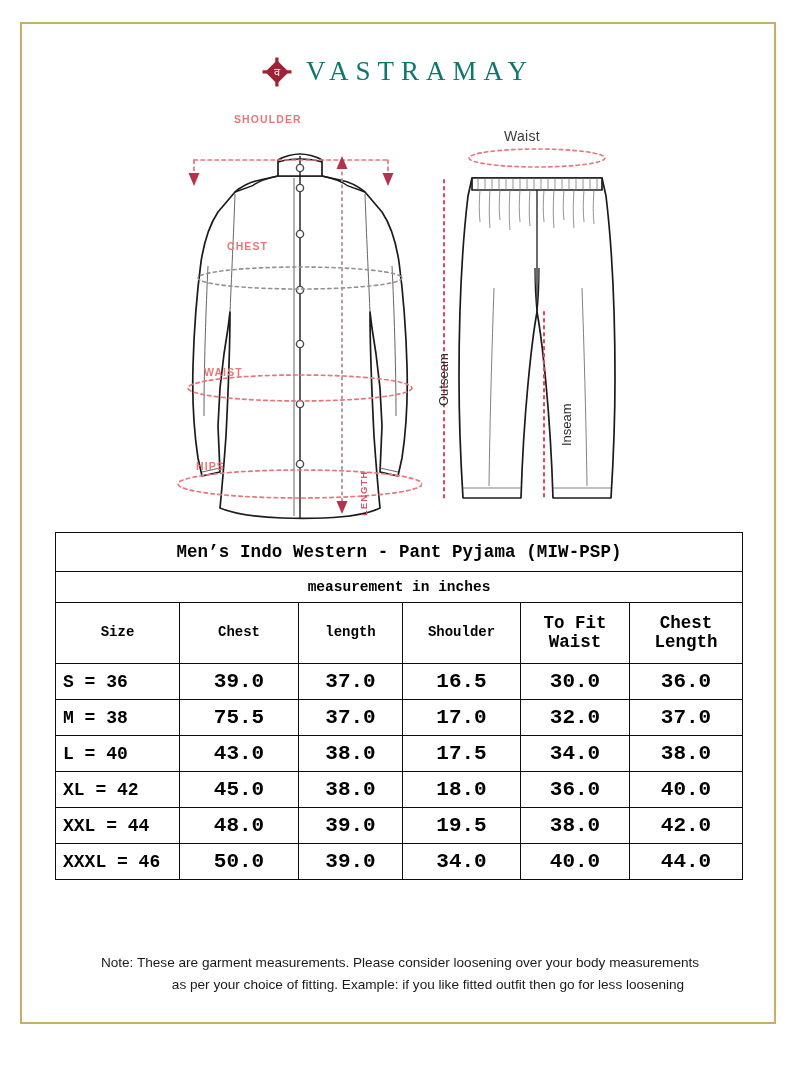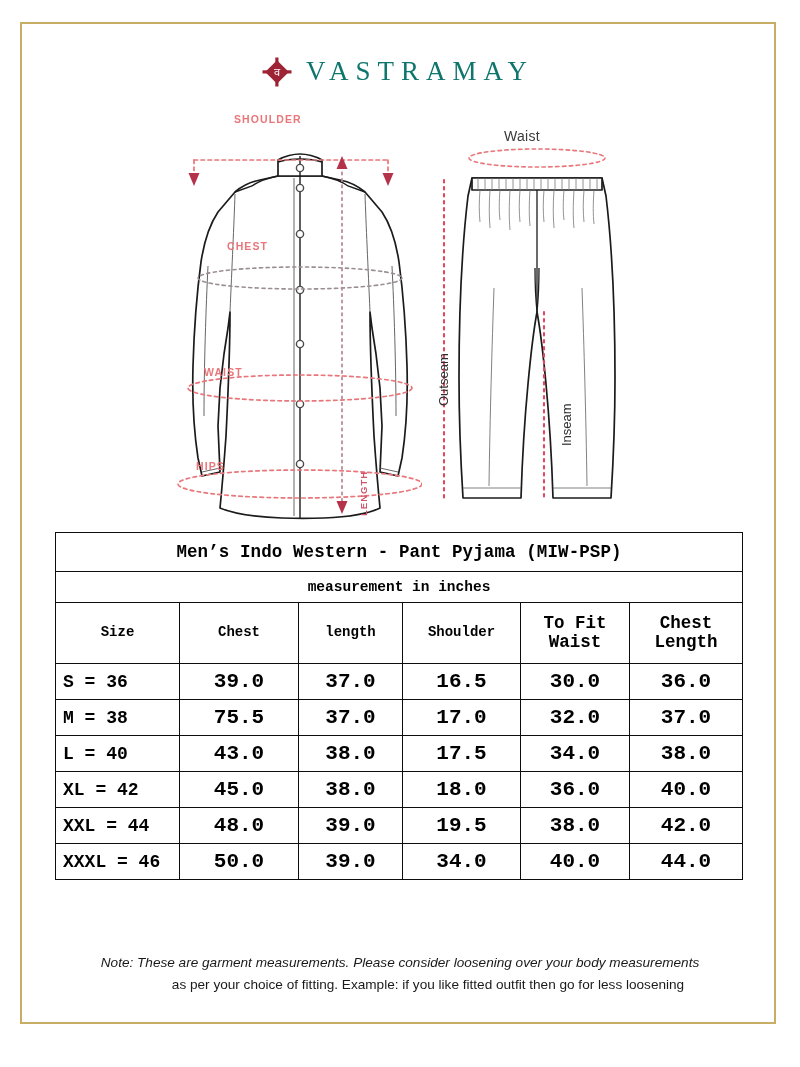--- a/index.html
+++ b/index.html
@@ -154,21 +154,21 @@
     position: absolute;
     left: 14px;
     top: 928px;
     width: 728px;
     font-family: "Liberation Sans", sans-serif;
     font-size: 13.6px;
     line-height: 1.62;
     color: #1a1a1a;
     text-align: center;
   }
-  .note .ln1 { display: block; font-style: italic; }
+  .note .ln1 { display: block; }
   .note .ln2 { display: block; padding-left: 56px; }
 </style>
 </head>
 <body>
 
 <div id="page">
 
   <div class="logo-row">
     <span class="logo-mark">
       <svg width="30" height="30" viewBox="0 0 30 30">

